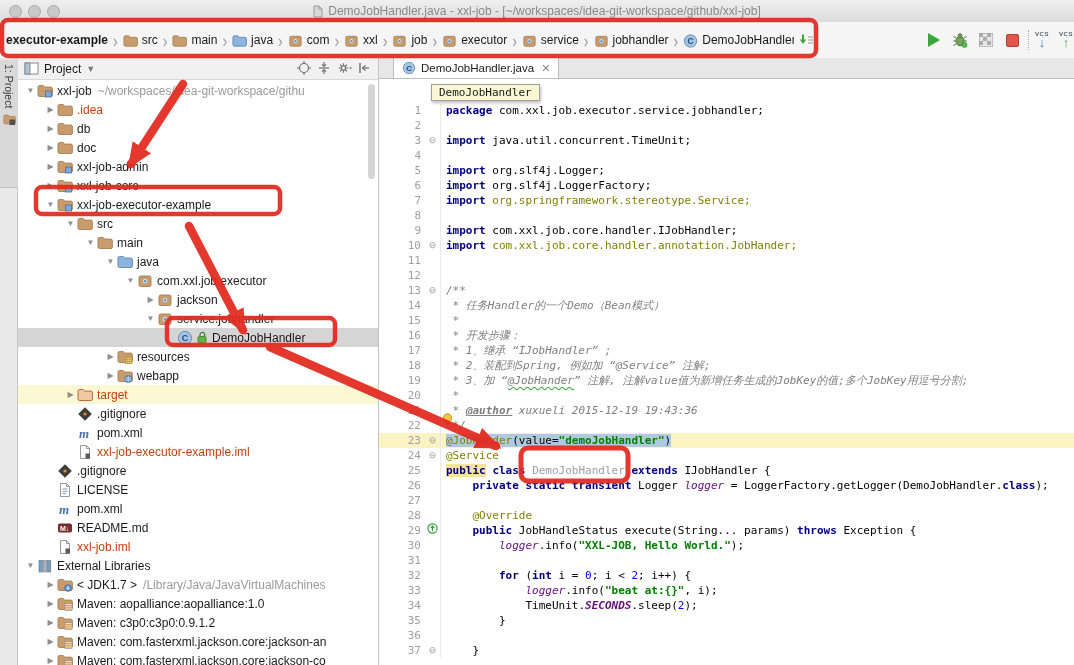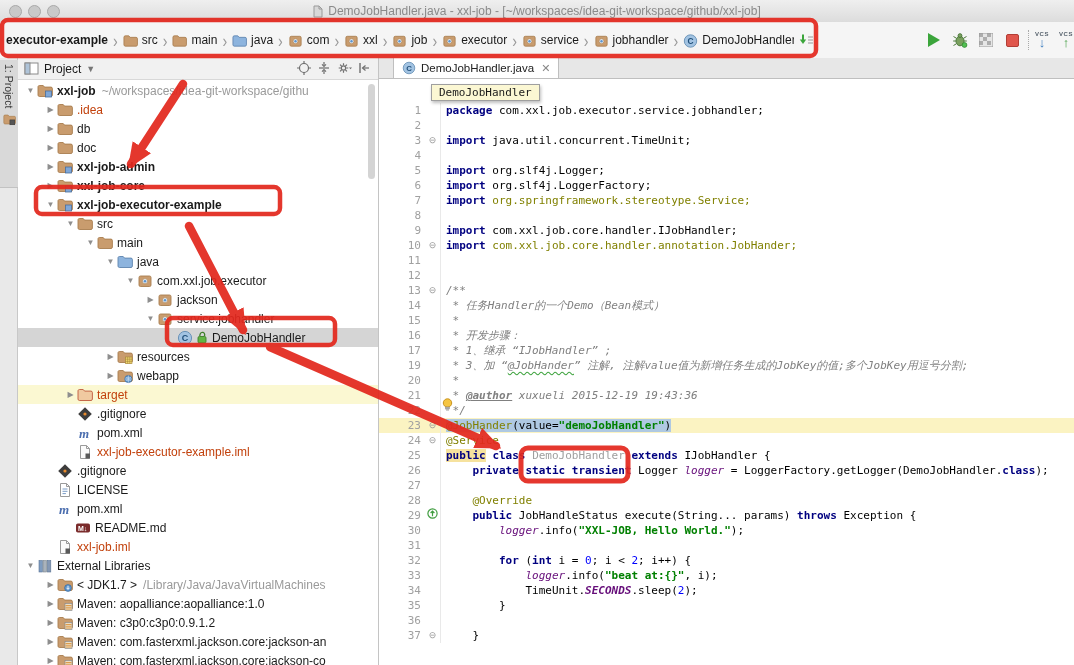--- a/index.html
+++ b/index.html
@@ -41,21 +41,21 @@
   #phead .hico{width:15px;height:15px;display:inline-flex;}
   #phead .caret{color:#777;font-size:9px;}
   #tree{position:absolute;left:0;top:23px;right:0;bottom:0;overflow:hidden;}
   .trow{height:19px;display:flex;align-items:center;white-space:nowrap;overflow:hidden;}
   .trow.selrow{background:#d5d5d5;}
   .trow.ylrow{background:#fbf8d2;}
   .tarrow{width:13px;display:inline-block;text-align:center;color:#8e8e8e;font-size:10px;flex:none;}
   .ticon{width:16px;height:16px;display:inline-flex;flex:none;margin-right:4px;align-items:center;justify-content:center;}
   .tlock{width:11px;height:13px;display:inline-flex;flex:none;margin-right:4px;}
   .tlabel{color:#1a1a1a;}
-  .tlabel.b{font-weight:bold;}
+  .tlabel.b{font-weight:normal;}
   .tlabel.g{color:#c2410c;}
   .tsuffix{color:#9a9a9a;margin-left:6px;}
   #treescroll{position:absolute;right:3px;top:26px;width:7px;height:95px;background:#c9c9c9;border-radius:4px;opacity:.8;}
   #splitter{position:absolute;left:378px;top:58px;width:1px;bottom:0;background:#c4c4c4;}
   
   #editor{position:absolute;left:379px;top:58px;right:0;bottom:0;background:#fff;}
   #tabbar{position:absolute;left:0;top:0;right:0;height:20px;background:#e7e7e7;border-bottom:1px solid #bfbfbf;display:flex;}
   .etab{height:20px;background:#fff;border-right:1px solid #bfbfbf;border-left:1px solid #bfbfbf;display:flex;align-items:center;gap:5px;
     padding:0 8px;margin-left:14px;font-size:11.5px;color:#222;}
   .etab .x{color:#888;font-size:11px;margin-left:2px;}
@@ -540,21 +540,21 @@
         </div>
         <div class="trow" style="padding-left: 26px;">
           <span class="tarrow"></span>
           <span class="ticon">
             <svg width="16" height="16" viewBox="0 0 16 16">
               <text x="2" y="12.5" font-size="13" font-style="italic" font-weight="bold" fill="#4b6eaf" font-family="Liberation Serif, serif">m</text>
             </svg>
           </span>
           <span class="tlabel">pom.xml</span>
         </div>
-        <div class="trow" style="padding-left: 44px;">
+        <div class="trow" style="padding-left: 26px;">
           <span class="tarrow"></span>
           <span class="ticon">
             <svg width="16" height="16" viewBox="0 0 16 16">
               <rect x="1" y="3.5" width="14" height="9" rx="1.8" fill="#7a2b2b"></rect>
               <text x="3" y="10.8" font-size="7" font-weight="bold" fill="#fff" font-family="Liberation Sans, sans-serif">M↓</text>
             </svg>
           </span>
           <span class="tlabel">README.md</span>
         </div>
         <div class="trow" style="padding-left: 26px;">
@@ -733,20 +733,25 @@
         </div>
         <div class="cline">
           <span class="gut">16</span>
           <span class="foldc"></span>
           <span class="codetxt"><span class="cmt"> * 开发步骤：</span></span>
         </div>
         <div class="cline">
           <span class="gut">17</span>
           <span class="foldc"></span>
           <span class="codetxt"><span class="cmt"> * 1、继承 “IJobHandler” ;</span></span>
+        </div>
+        <div class="cline">
+          <span class="gut">18</span>
+          <span class="foldc"></span>
+          <span class="codetxt"><span class="cmt"> * 2、装配到Spring, 例如加 “@Service” 注解;</span></span>
         </div>
         <div class="cline">
           <span class="gut">19</span>
           <span class="foldc"></span>
           <span class="codetxt"><span class="cmt"> * 3、加 “</span><span class="cmtw">@JobHander</span><span class="cmt">” 注解, 注解value值为新增任务生成的JobKey的值;多个JobKey用逗号分割;</span></span>
         </div>
         <div class="cline">
           <span class="gut">20</span>
           <span class="foldc"></span>
           <span class="codetxt"><span class="cmt"> *</span></span>

